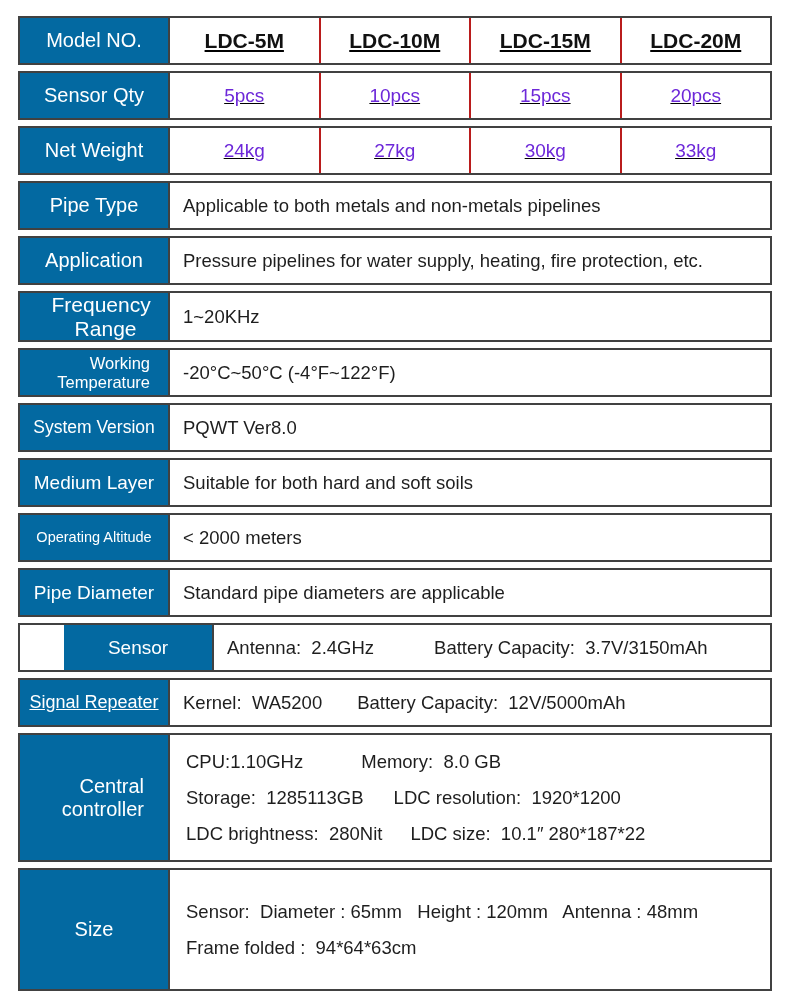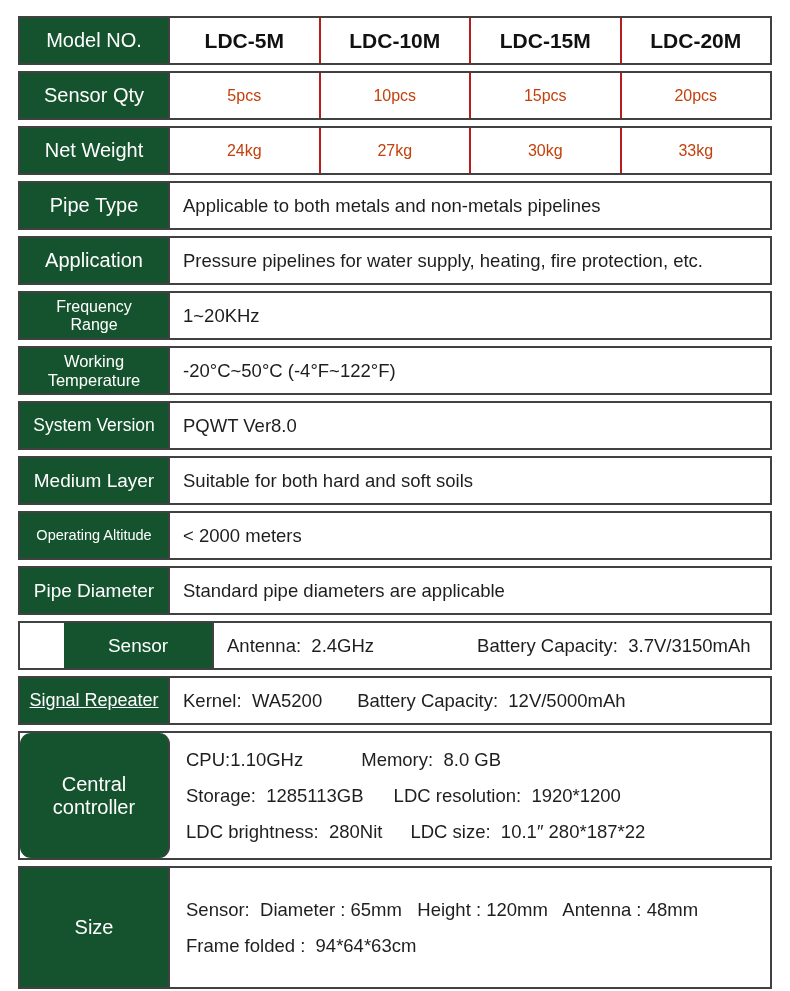--- a/index.html
+++ b/index.html
@@ -24,71 +24,72 @@
     display: flex;
     align-items: stretch;
     border: 2px solid #414141;
     background: #ffffff;
     box-sizing: border-box;
     min-height: 49px;
   }
   .label-cell {
     flex: 0 0 150px;
     width: 150px;
-    background: #14532d;
+    background: #0369a1;
     border-right: 2px solid #414141;
     color: #ffffff;
     display: flex;
     align-items: center;
     justify-content: center;
-    text-align: center;
+    text-align: right;
     line-height: 1.12;
     font-size: 20px;
     box-sizing: border-box;
   }
   .label-cell .lt { display: inline-block; }
   
-  .row.freq  .label-cell { font-size: 16px; }
+  .row.freq  .label-cell { font-size: 21px; }
   .row.freq  .lt { max-width: 85px; }
   .row.wtemp .label-cell { font-size: 16.5px; }
   .row.wtemp .lt { max-width: 112px; }
   .row.sysver .label-cell { font-size: 17.5px; }
   .row.medlayer .label-cell, .row.pipedia .label-cell { font-size: 19px; }
   .row.opalt .label-cell { font-size: 14.5px; }
   .row.sensor .label-cell { font-size: 19px; margin-left: 44px; }
   .row.sigrep .label-cell { font-size: 18px; text-decoration: underline; }
-  .row.central .label-cell { font-size: 20px; border-radius: 11px; }
+  .row.central .label-cell { font-size: 20px; }
   .row.central .lt { max-width: 100px; }
 
   .cells {
     flex: 1 1 auto;
     display: flex;
+    text-decoration: underline;
   }
   .cell {
     flex: 1 1 0;
     display: flex;
     align-items: center;
     justify-content: center;
     color: #151515;
   }
   .cell + .cell { border-left: 2px solid #b91c1c; }
   .row.header .cell { font-weight: bold; font-size: 21px; color: #111111; }
-  .row.quad .cell { font-size: 16px; color: #c2410c; }
+  .row.quad .cell { font-size: 19px; color: #6d28d9; }
 
   .content {
     flex: 1 1 auto;
     display: flex;
     align-items: center;
     padding: 6px 8px 6px 13px;
     font-size: 18.5px;
     color: #1e1e1e;
     white-space: pre-wrap;
     box-sizing: border-box;
   }
-  .row.sensor .content { gap: 103px; }
+  .row.sensor .content { gap: 60px; }
   .row.sigrep .content { gap: 35px; }
 
   .content.multiline {
     flex-direction: column;
     align-items: stretch;
     justify-content: center;
     padding-top: 8px;
     padding-bottom: 8px;
     padding-left: 16px;
   }

